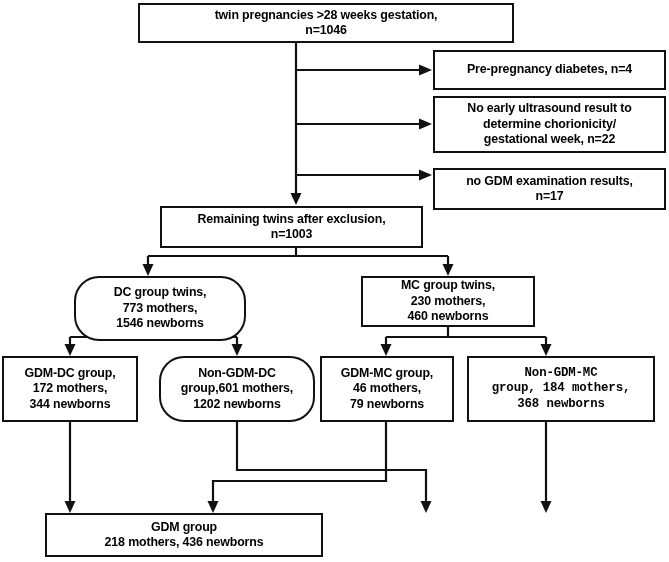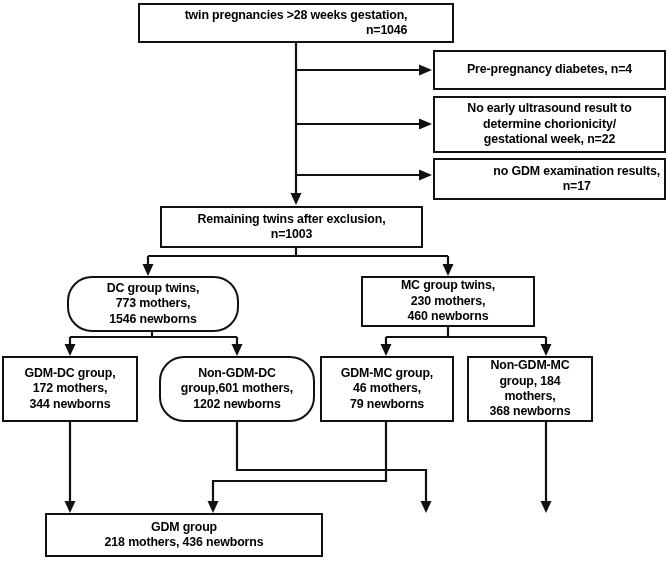--- a/index.html
+++ b/index.html
@@ -95,46 +95,46 @@
     <path d="M237 422 L237 470 L426 470 L426 503"></path>
     <polygon points="426,513 420.5,501 431.5,501"></polygon>
 
     <path d="M386 422 L386 481 L213 481 L213 503"></path>
     <polygon points="213,513 207.5,501 218.5,501"></polygon>
 
     <path d="M546 422 L546 503"></path>
     <polygon points="546,513 540.5,501 551.5,501"></polygon>
   </svg>
 
-  <div class="node" style="left:138px; top:3px; width:316px; height:40px;text-align:right;">
+  <div class="node" style="left:138px; top:3px; width:376px; height:40px;">
     <span class="txt">twin pregnancies &gt;28 weeks gestation,
 n=1046</span>
   </div>
 
   <div class="node" style="left:433px; top:50px; width:233px; height:40px;">
     <span class="txt">Pre-pregnancy diabetes, n=4</span>
   </div>
 
   <div class="node" style="left:433px; top:96px; width:233px; height:57px;align-items:center;">
     <span class="txt">No early ultrasound result to
 determine chorionicity/
 gestational week, n=22</span>
   </div>
 
-  <div class="node" style="left:433px; top:158px; width:233px; height:42px;justify-content:flex-end;">
+  <div class="node" style="left:433px; top:168px; width:233px; height:42px;">
     <span class="txt">no GDM examination results,
 n=17</span>
   </div>
 
   <div class="node" style="left:160px; top:206px; width:263px; height:42px;">
     <span class="txt">Remaining twins after exclusion,
 n=1003</span>
   </div>
 
-  <div class="node" style="left:67px; top:276px; width:172px; height:56px;border-radius:25px;">
+  <div class="node" style="left:74px; top:276px; width:172px; height:65px;border-radius:25px;">
     <span class="txt">DC group twins,
 773 mothers,
 1546 newborns</span>
   </div>
 
   <div class="node" style="left:361px; top:276px; width:174px; height:51px;">
     <span class="txt">MC group twins,
 230 mothers,
 460 newborns</span>
   </div>
@@ -150,21 +150,21 @@
 group,601 mothers,
 1202 newborns</span>
   </div>
 
   <div class="node" style="left:320px; top:356px; width:134px; height:66px;">
     <span class="txt">GDM-MC group,
 46 mothers,
 79 newborns</span>
   </div>
 
-  <div class="node" style="left:467px; top:356px; width:126px; height:66px;">
+  <div class="node" style="left:467px; top:356px; width:188px; height:66px;font-family:Liberation Mono, monospace;">
     <span class="txt">Non-GDM-MC
 group, 184 mothers,
 368 newborns</span>
   </div>
 
   <div class="node" style="left:45px; top:513px; width:278px; height:44px;">
     <span class="txt">GDM group
 218 mothers, 436 newborns</span>
   </div>
 

